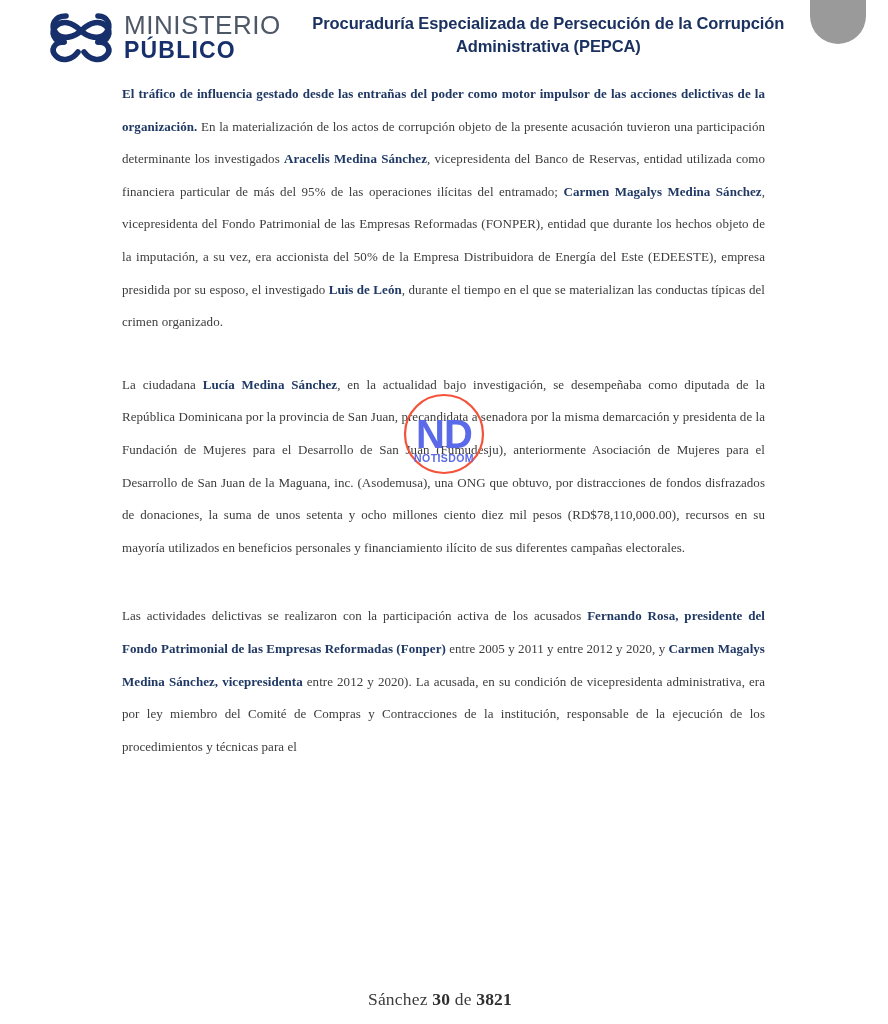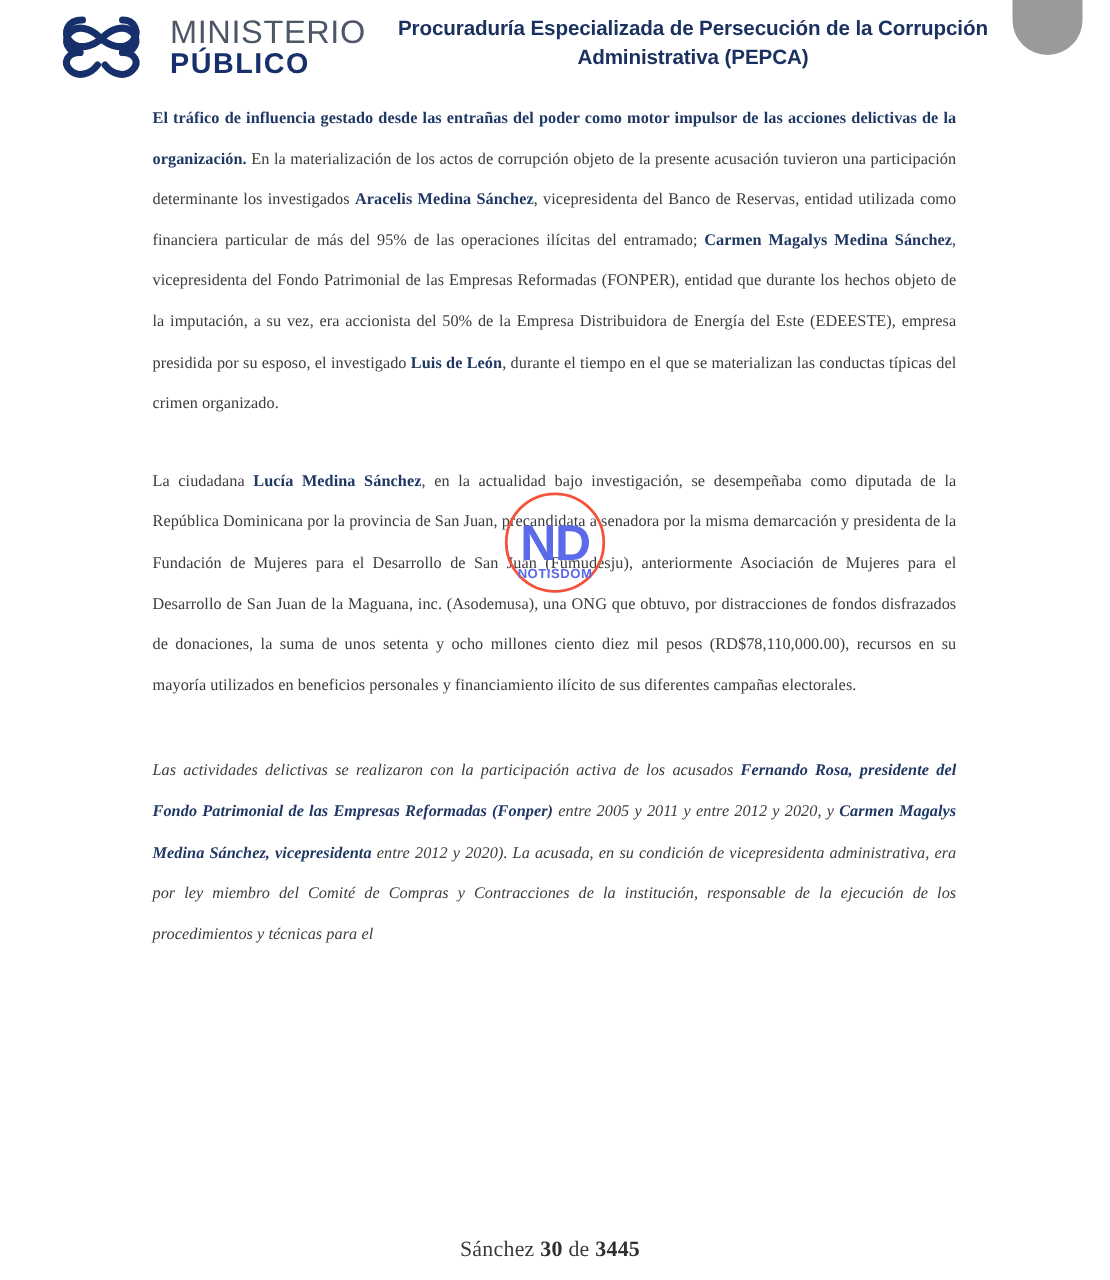--- a/index.html
+++ b/index.html
@@ -47,21 +47,20 @@
     height: 78px;
     box-sizing: border-box;
   }
 
   .brand {
     display: flex;
     align-items: center;
     margin-left: 44px;
     margin-top: 2px;
     flex: 0 0 auto;
-    gap: 12px;
   }
 
   .brand-mark {
     width: 74px;
     height: 58px;
     flex: 0 0 auto;
   }
 
   .brand-words {
     margin-left: 6px;
@@ -105,21 +104,21 @@
 
   p.para {
     margin: 0 0 30px 0;
     text-align: justify;
     text-justify: inter-word;
     font-size: 13px;
     line-height: 32.6px;
     color: #3c3c3c;
     letter-spacing: 0.05px;
   }
-  p.para:last-of-type { margin-bottom: 17px; font-style: italic; }
+  p.para:last-of-type { margin-bottom: 17px; }
 
   b.hl {
     color: #1f3864;
     font-weight: 700;
   }
 
   
   .para-gap { height: 6px; }
 
   
@@ -187,16 +186,16 @@
 
   <div class="watermark">
     <svg viewBox="0 0 90 84" width="90" height="84" aria-hidden="true">
       <circle cx="45" cy="42" r="39" fill="none" stroke="#f4523b" stroke-width="2.2"></circle>
       <text id="wm-mono" x="45" y="56" text-anchor="middle" font-family="Liberation Sans, DejaVu Sans, sans-serif" font-size="40" font-weight="700" fill="#5a6ae8" letter-spacing="-1">ND</text>
       <text id="wm-word" x="45" y="70" text-anchor="middle" font-family="Liberation Sans, DejaVu Sans, sans-serif" font-size="10.5" font-weight="700" fill="#5a6ae8" letter-spacing="0.4">NOTISDOM</text>
     </svg>
   </div>
 
   <div class="doc-footer">
-    <span class="footer-text"><span>Sánchez </span><b>30</b><span> de </span><b>3445</b></span>
+    <span class="footer-text"><span>Sánchez </span><b>30</b><span> de </span><b>3821</b></span>
   </div>
 
 </div>
 
 </body></html>

